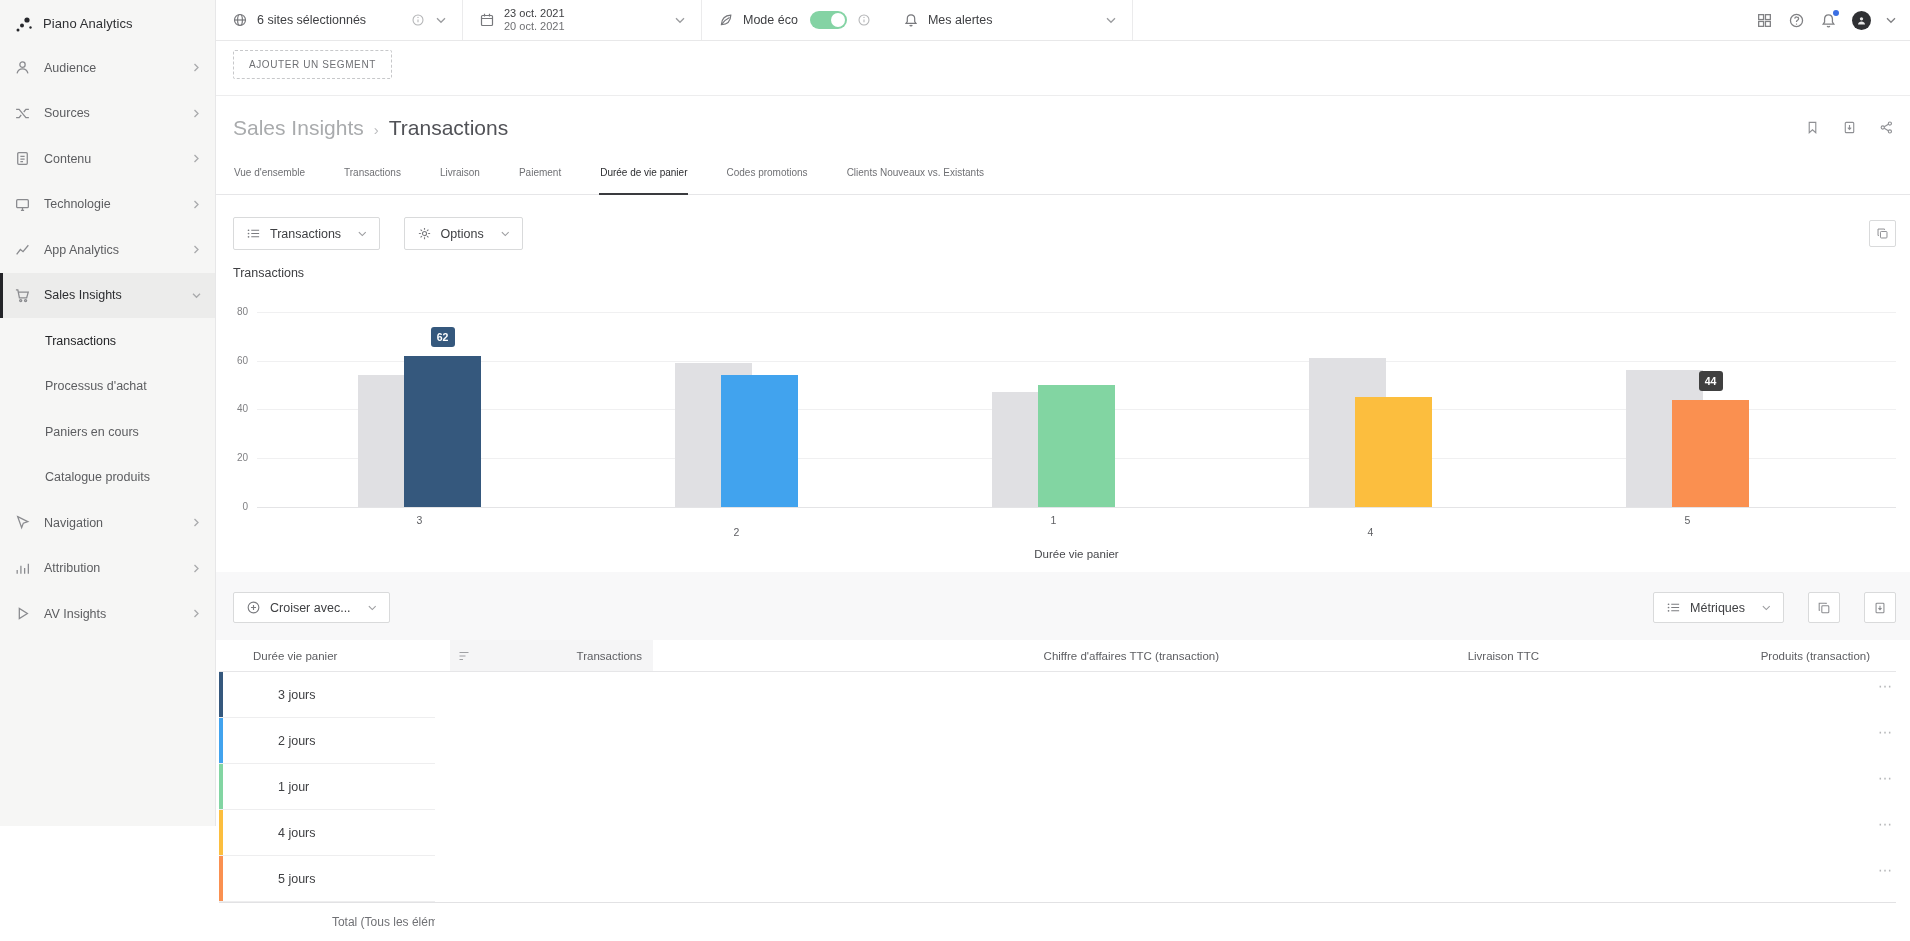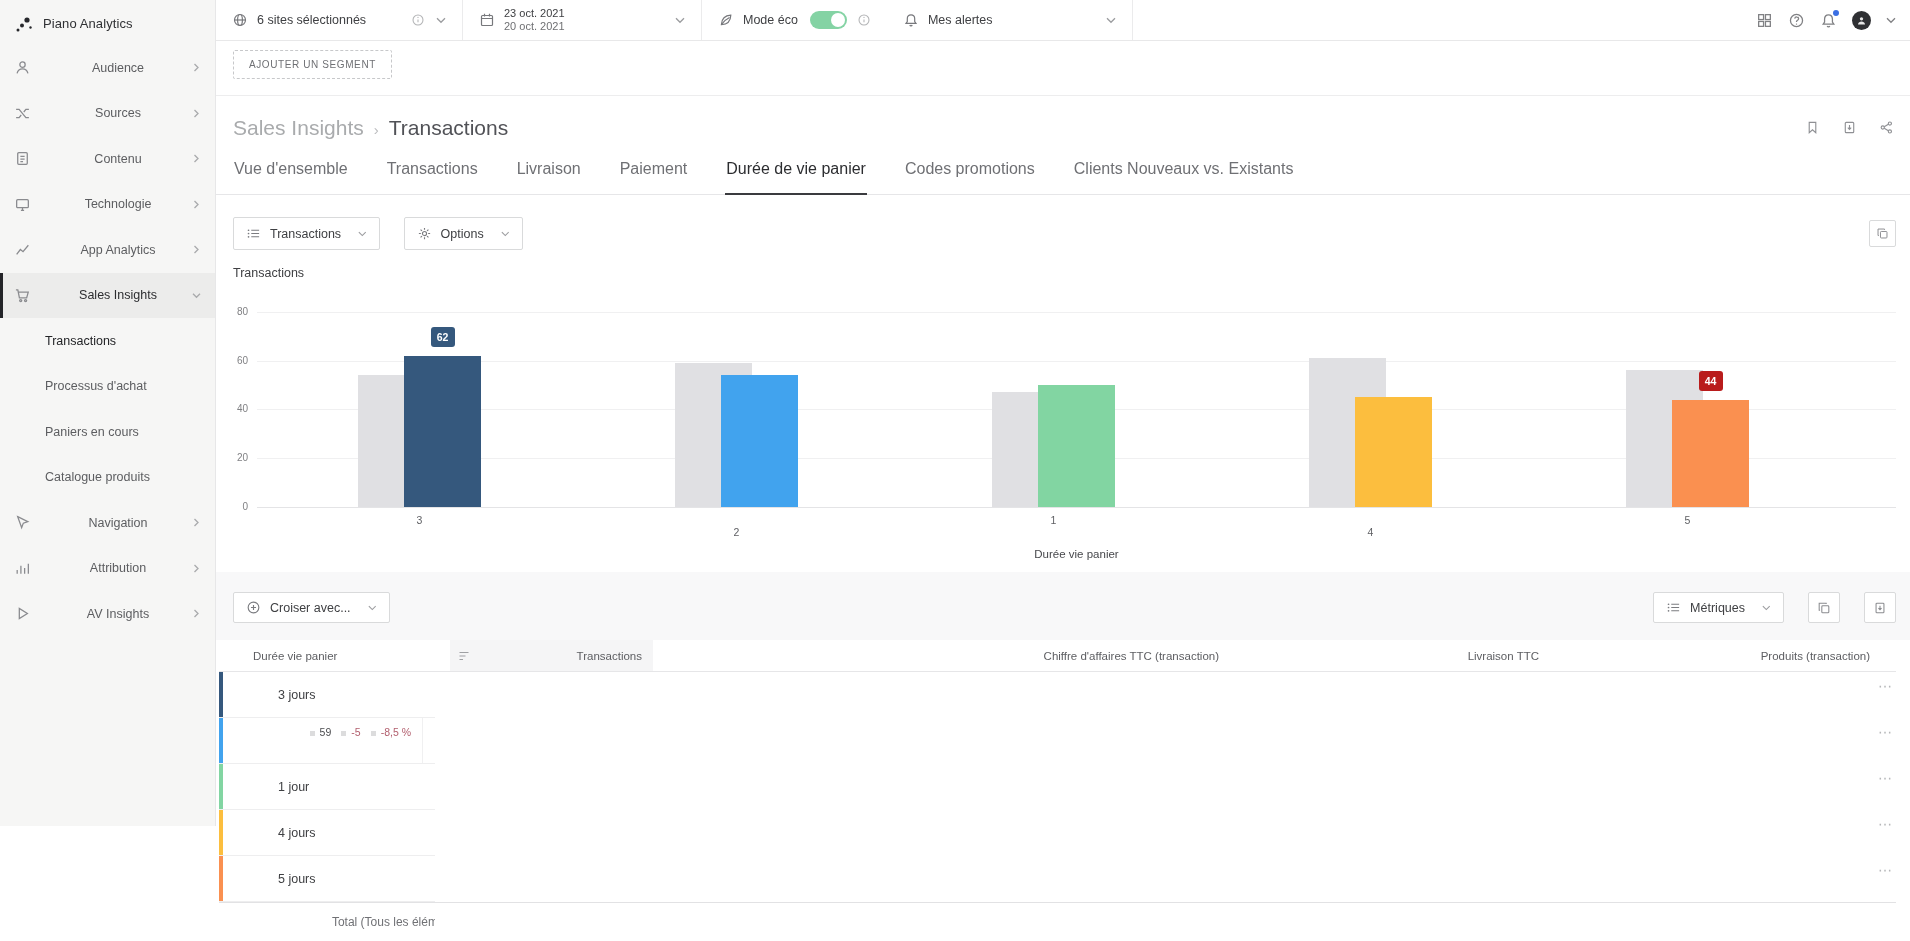--- a/index.html
+++ b/index.html
@@ -9,21 +9,21 @@
 
   
   .sidebar { position:absolute; left:0; top:0; width:216px; height:826px;
              background:#f6f6f5; border-right:1px solid #e7e7e8; }
   .logo-row { display:flex; align-items:center; gap:9px; padding:13px 0 0 14px; height:34px; }
   .logo-row .logo-mark { width:20px; height:20px; color:#26272b; }
   .logo-row .logo-text { font-size:13px; font-weight:500; color:#2f3033; letter-spacing:.1px; }
   .nav { position:absolute; top:45px; left:0; right:0; }
   .nav-item { display:flex; align-items:center; height:45.5px; padding:0 14px; cursor:pointer; }
   .nav-item .nicon { width:17px; height:17px; color:#8a8b8f; margin-right:13px; flex:none; display:flex; }
-  .nav-item .nlabel { flex:1; font-size:12.5px; color:#5c5d60;text-align:center; }
+  .nav-item .nlabel { flex:1; font-size:12.5px; color:#5c5d60; }
   .nav-item .nchev { width:9px; height:9px; color:#a9aaac; display:flex; }
   .nav-item.active { background:#ececeb; box-shadow: inset 3px 0 0 #232428; }
   .nav-item.active .nlabel { color:#2c2d30; }
   .nav-sub { display:flex; align-items:center; height:45.5px; padding-left:45px;
              font-size:12.5px; color:#5c5d60; cursor:pointer; }
   .nav-sub.active { color:#232427; }
 
   
   .main { position:absolute; left:216px; top:0; width:1694px; height:941px; background:#fff; }
 
@@ -66,21 +66,21 @@
 
   
   .page-header { position:absolute; top:96px; left:0; right:0; height:99px; border-bottom:1px solid #e6e6e8; }
   .breadcrumb { position:absolute; left:17px; top:20px; display:flex; align-items:baseline; gap:10px; }
   .bc-section { font-size:21px; font-weight:300; color:#a9abad; }
   .bc-sep { font-size:15px; color:#bcbdbf; }
   .bc-page { font-size:21px; font-weight:400; color:#515257; }
   .header-actions { position:absolute; right:16px; top:24px; display:flex; gap:22px; }
   .header-actions .hicon { width:15px; height:15px; color:#8f9094; display:flex; cursor:pointer; }
   .tabs { position:absolute; left:17px; bottom:-1px; display:flex; gap:37px; }
-  .tab { font-size:16px; color:#6f7074; padding:0 1px 15px; border-bottom:2px solid transparent; cursor:pointer; }
+  .tab { font-size:10px; color:#6f7074; padding:0 1px 15px; border-bottom:2px solid transparent; cursor:pointer; }
   .tab.active { color:#2c2d30; border-bottom-color:#3a3b3f; }
 
   
   .controls { position:absolute; top:217px; left:17px; right:14px; height:33px; }
   .btn { display:inline-flex; align-items:center; height:33px; border:1px solid #d9dadb;
          border-radius:2px; background:#fff; padding:0 12px; gap:9px; font-family:inherit;
          font-size:12.5px; color:#3f4043; cursor:pointer; }
   .btn .bicon { width:15px; height:15px; color:#7b7c80; display:flex; }
   .btn .bchev { width:9px; height:6px; color:#9b9c9f; display:flex; margin-left:8px; }
   .btn + .btn { margin-left:19px; }
@@ -503,21 +503,21 @@
         <div class="bar" style="left: 776px; width: 77px; height: 114.68px; top: 130.32px; background: rgb(224, 224, 227);"></div>
         <div class="bar" style="left: 822px; width: 77px; height: 122px; top: 123px; background: rgb(130, 213, 162);"></div>
         <div class="xlabel" style="left: 807.5px; top: 252px;">1</div>
         <div class="bar" style="left: 1093px; width: 77px; height: 148.84px; top: 96.16px; background: rgb(224, 224, 227);"></div>
         <div class="bar" style="left: 1139px; width: 77px; height: 109.8px; top: 135.2px; background: rgb(252, 190, 62);"></div>
         <div class="xlabel" style="left: 1124.5px; top: 264px;">4</div>
         <div class="bar" style="left: 1410px; width: 77px; height: 136.64px; top: 108.36px; background: rgb(224, 224, 227);"></div>
         <div class="bar" style="left: 1456px; width: 77px; height: 107.36px; top: 137.64px; background: rgb(250, 144, 80);"></div>
         <div class="xlabel" style="left: 1441.5px; top: 252px;">5</div>
         <div class="badge" style="background: rgb(53, 88, 125); left: 214.5px; top: 64.72px;">62</div>
-        <div class="badge" style="background: #b91c1c; left: 1482.5px; top: 108.64px;">44</div>
+        <div class="badge" style="background: #404040; left: 1482.5px; top: 108.64px;">44</div>
       </div>
 
     <div class="band">
       <button class="btn btn-croiser">
         <span class="bicon">
           <svg viewBox="0 0 16 16" fill="none" stroke="currentColor" stroke-width="1.2">
               <circle cx="8" cy="8" r="5.7"></circle>
               <path d="M8 5.3v5.4M5.3 8h5.4"></path>
             </svg>
         </span>
@@ -594,20 +594,21 @@
           <div class="td" style="width: 331px;">
             <div class="main">76</div>
             <div class="sub"><span class="bullet"></span><span class="prev">78</span><span class="bullet"></span><span class="down">-2</span><span class="bullet"></span><span class="down">-2,6 %</span></div>
           </div>
           <div class="td-menu">
             <span class="dots">⋯</span>
           </div>
         </div>
         <div class="tr">
           <span class="strip" style="background: rgb(65, 163, 238);"></span>
+          <div class="td-label" style="width: 231px;">2 jours</div>
           <div class="td" style="width: 203px;">
             <div class="main">54</div>
             <div class="sub"><span class="bullet"></span><span class="prev">59</span><span class="bullet"></span><span class="down">-5</span><span class="bullet"></span><span class="down">-8,5 %</span></div>
           </div>
           <div class="td" style="width: 577px;">
             <div class="main">7 652,40 €</div>
             <div class="sub"><span class="bullet"></span><span class="prev">8 313,20 €</span><span class="bullet"></span><span class="down">-660,80 €</span><span class="bullet"></span><span class="down">-7,9 %</span></div>
           </div>
           <div class="td" style="width: 320px;">
             <div class="main">130,00 €</div>

